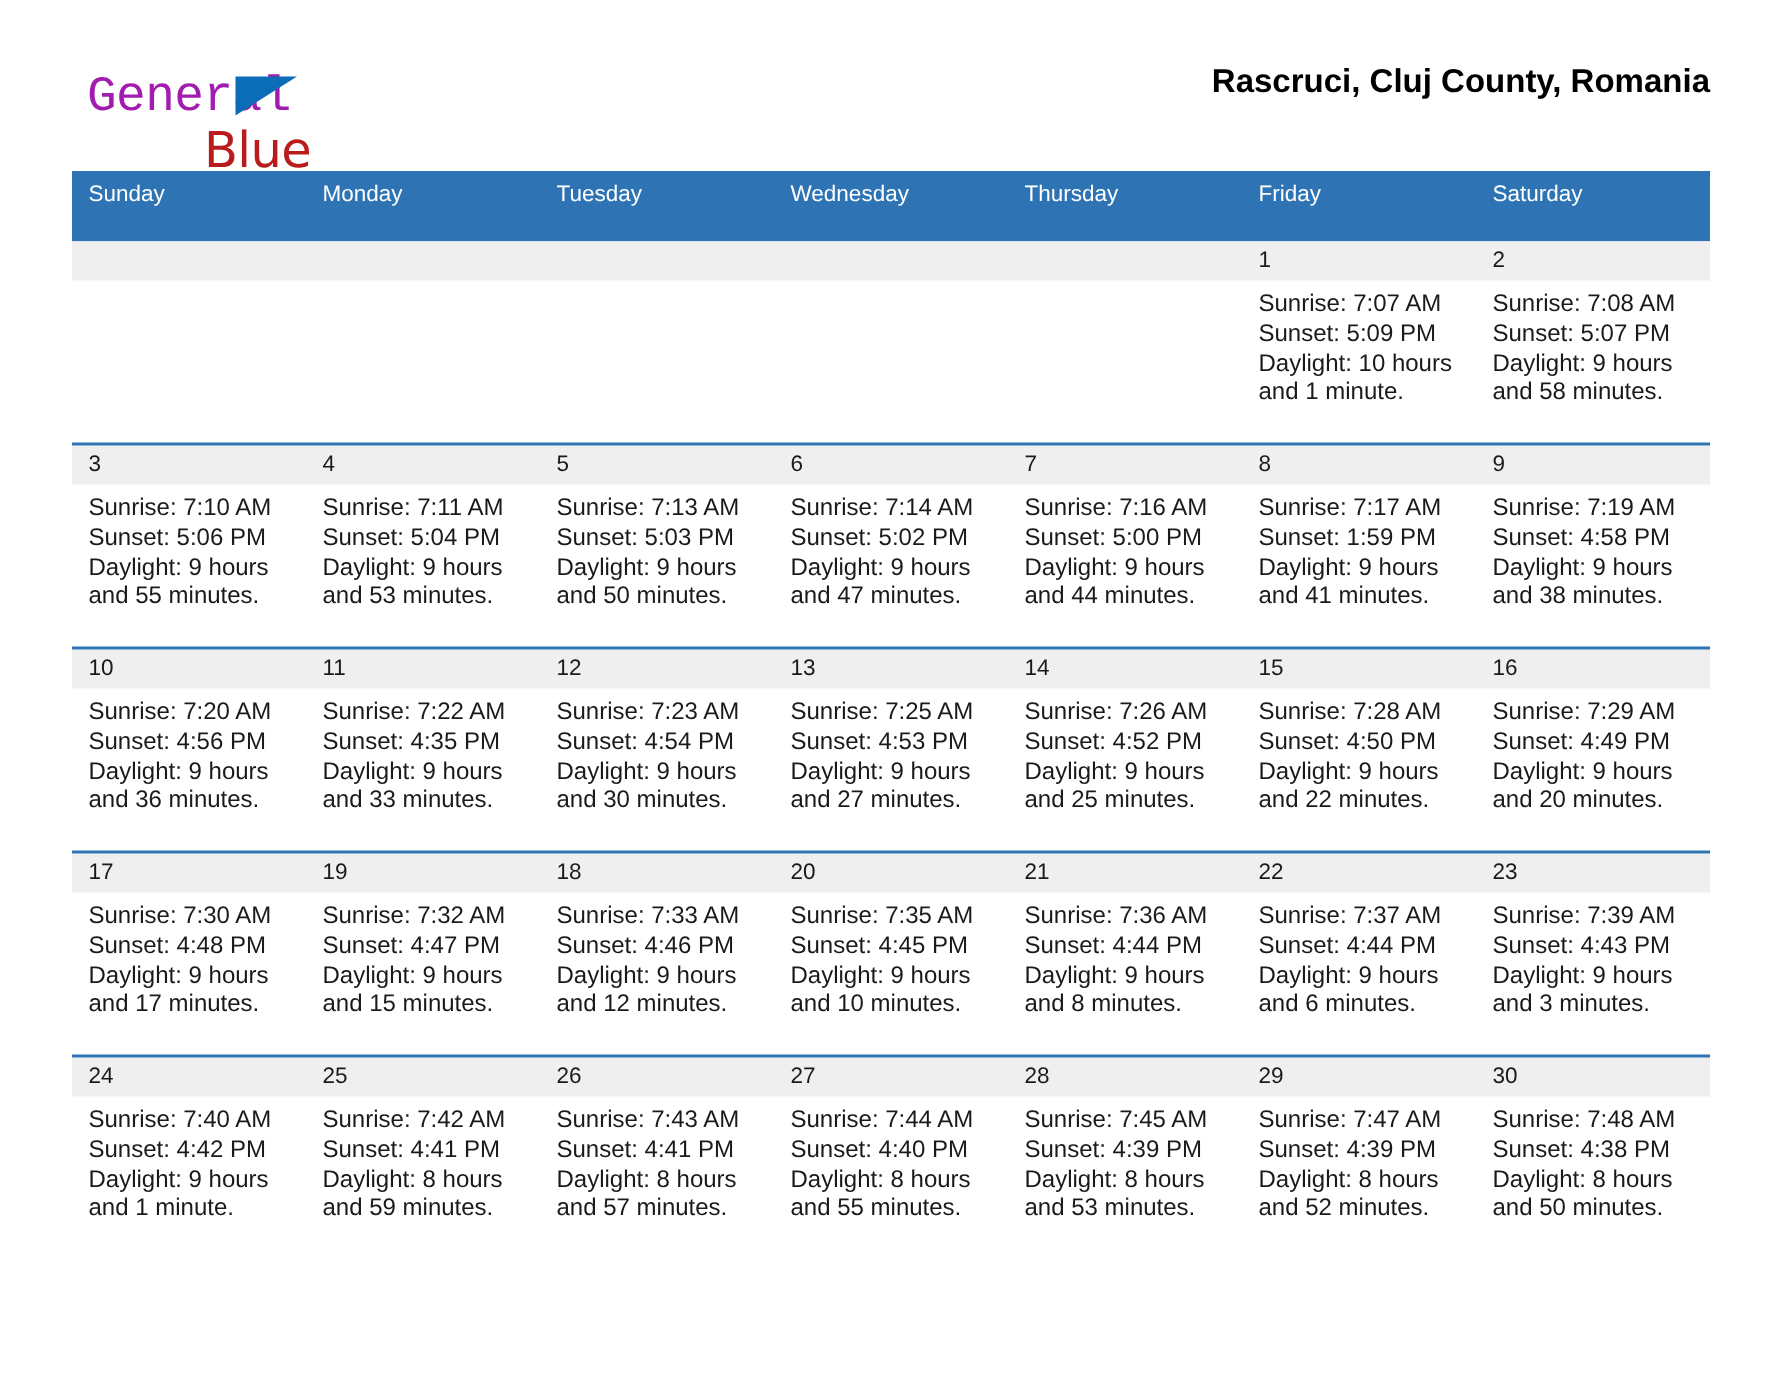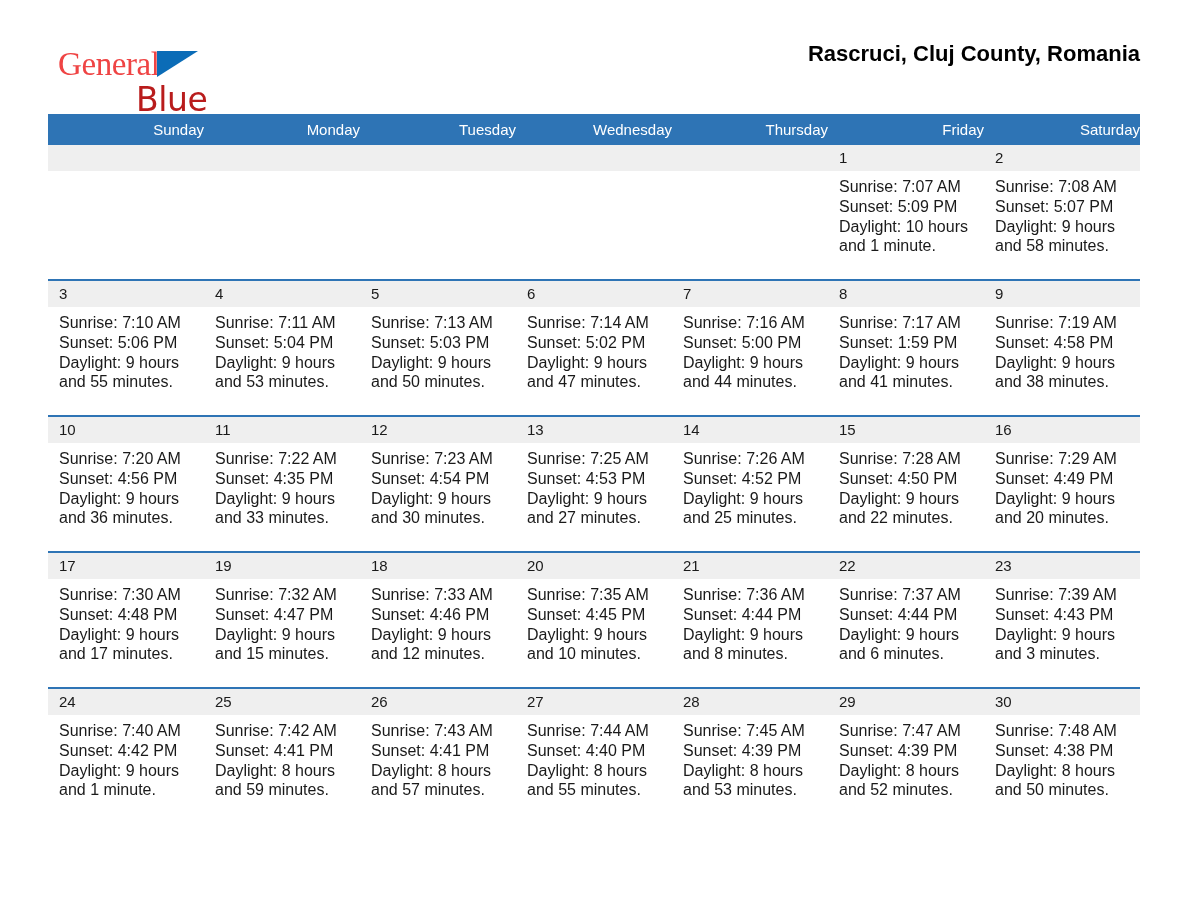--- a/index.html
+++ b/index.html
@@ -36,22 +36,22 @@
     width: 200px;
     height: 70px;
     line-height: 1;
     user-select: none;
   }
   .logo-row1 {
     position: relative;
     display: block;
     font-size: 33px;
     letter-spacing: -0.4px;
-    color: #ef4444;
-    font-family: Liberation Serif, serif;
+    color: #a21caf;
+    font-family: Liberation Mono, monospace;
     font-weight: 400;
   }
   .logo-tri {
     position: absolute;
     left: 99px;
     top: 3px;
     width: 0;
     height: 0;
     border-left: 41px solid #0b6cb7;
     border-bottom: 26px solid transparent;
@@ -89,22 +89,22 @@
     width: 1092px;
     border-collapse: collapse;
     table-layout: fixed;
     margin-top: 6px;
   }
   .calendar th {
     background: #2e74b5;
     color: #ffffff;
     font-size: 15px;
     font-weight: 400;
-    text-align: right;
-    padding: 7px 0 7px 11px;
+    text-align: left;
+    padding: 7px 0 23px 11px;
     height: 16px;
     border: none;
   }
   .calendar td {
     vertical-align: top;
     padding: 0;
     border: none;
     border-top: 2px solid #2e74b5;
     height: 134px;
     background: #ffffff;

